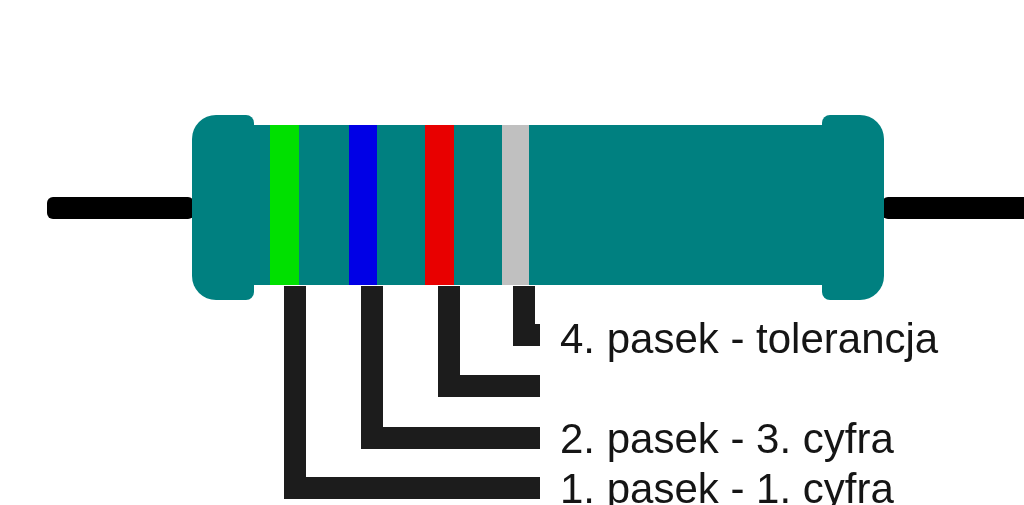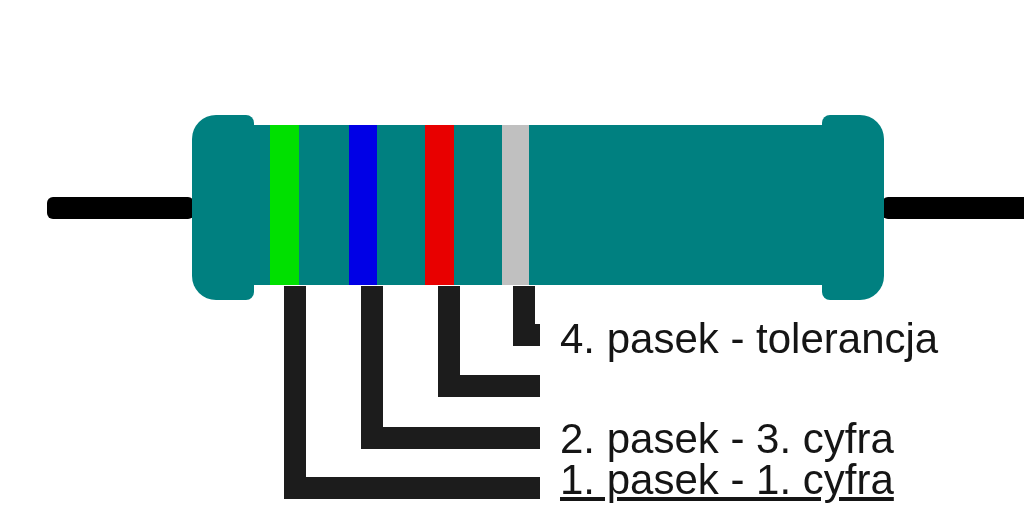--- a/index.html
+++ b/index.html
@@ -65,21 +65,21 @@
     left: 527px;
     height: 46px;
     line-height: 46px;
     font-size: 42px;
     letter-spacing: 0px;
     white-space: nowrap;
   }
   .lbl-4 { top: 283px; }
   .lbl-3 { top: 333px; }
   .lbl-2 { top: 383px; }
-  .lbl-1 { top: 424px; text-decoration: underline; }
+  .lbl-1 { top: 433px; text-decoration: underline; }
 </style>
 </head>
 <body>
 
 <div class="stage" style="background-color: rgb(255, 255, 255);">
 
   <div class="wire wire-left" style="background-color: rgb(0, 0, 0);"></div>
   <div class="wire wire-right" style="background-color: rgb(0, 0, 0);"></div>
 
   <div class="cap cap-left" style="background-color: rgb(0, 128, 128);"></div>

